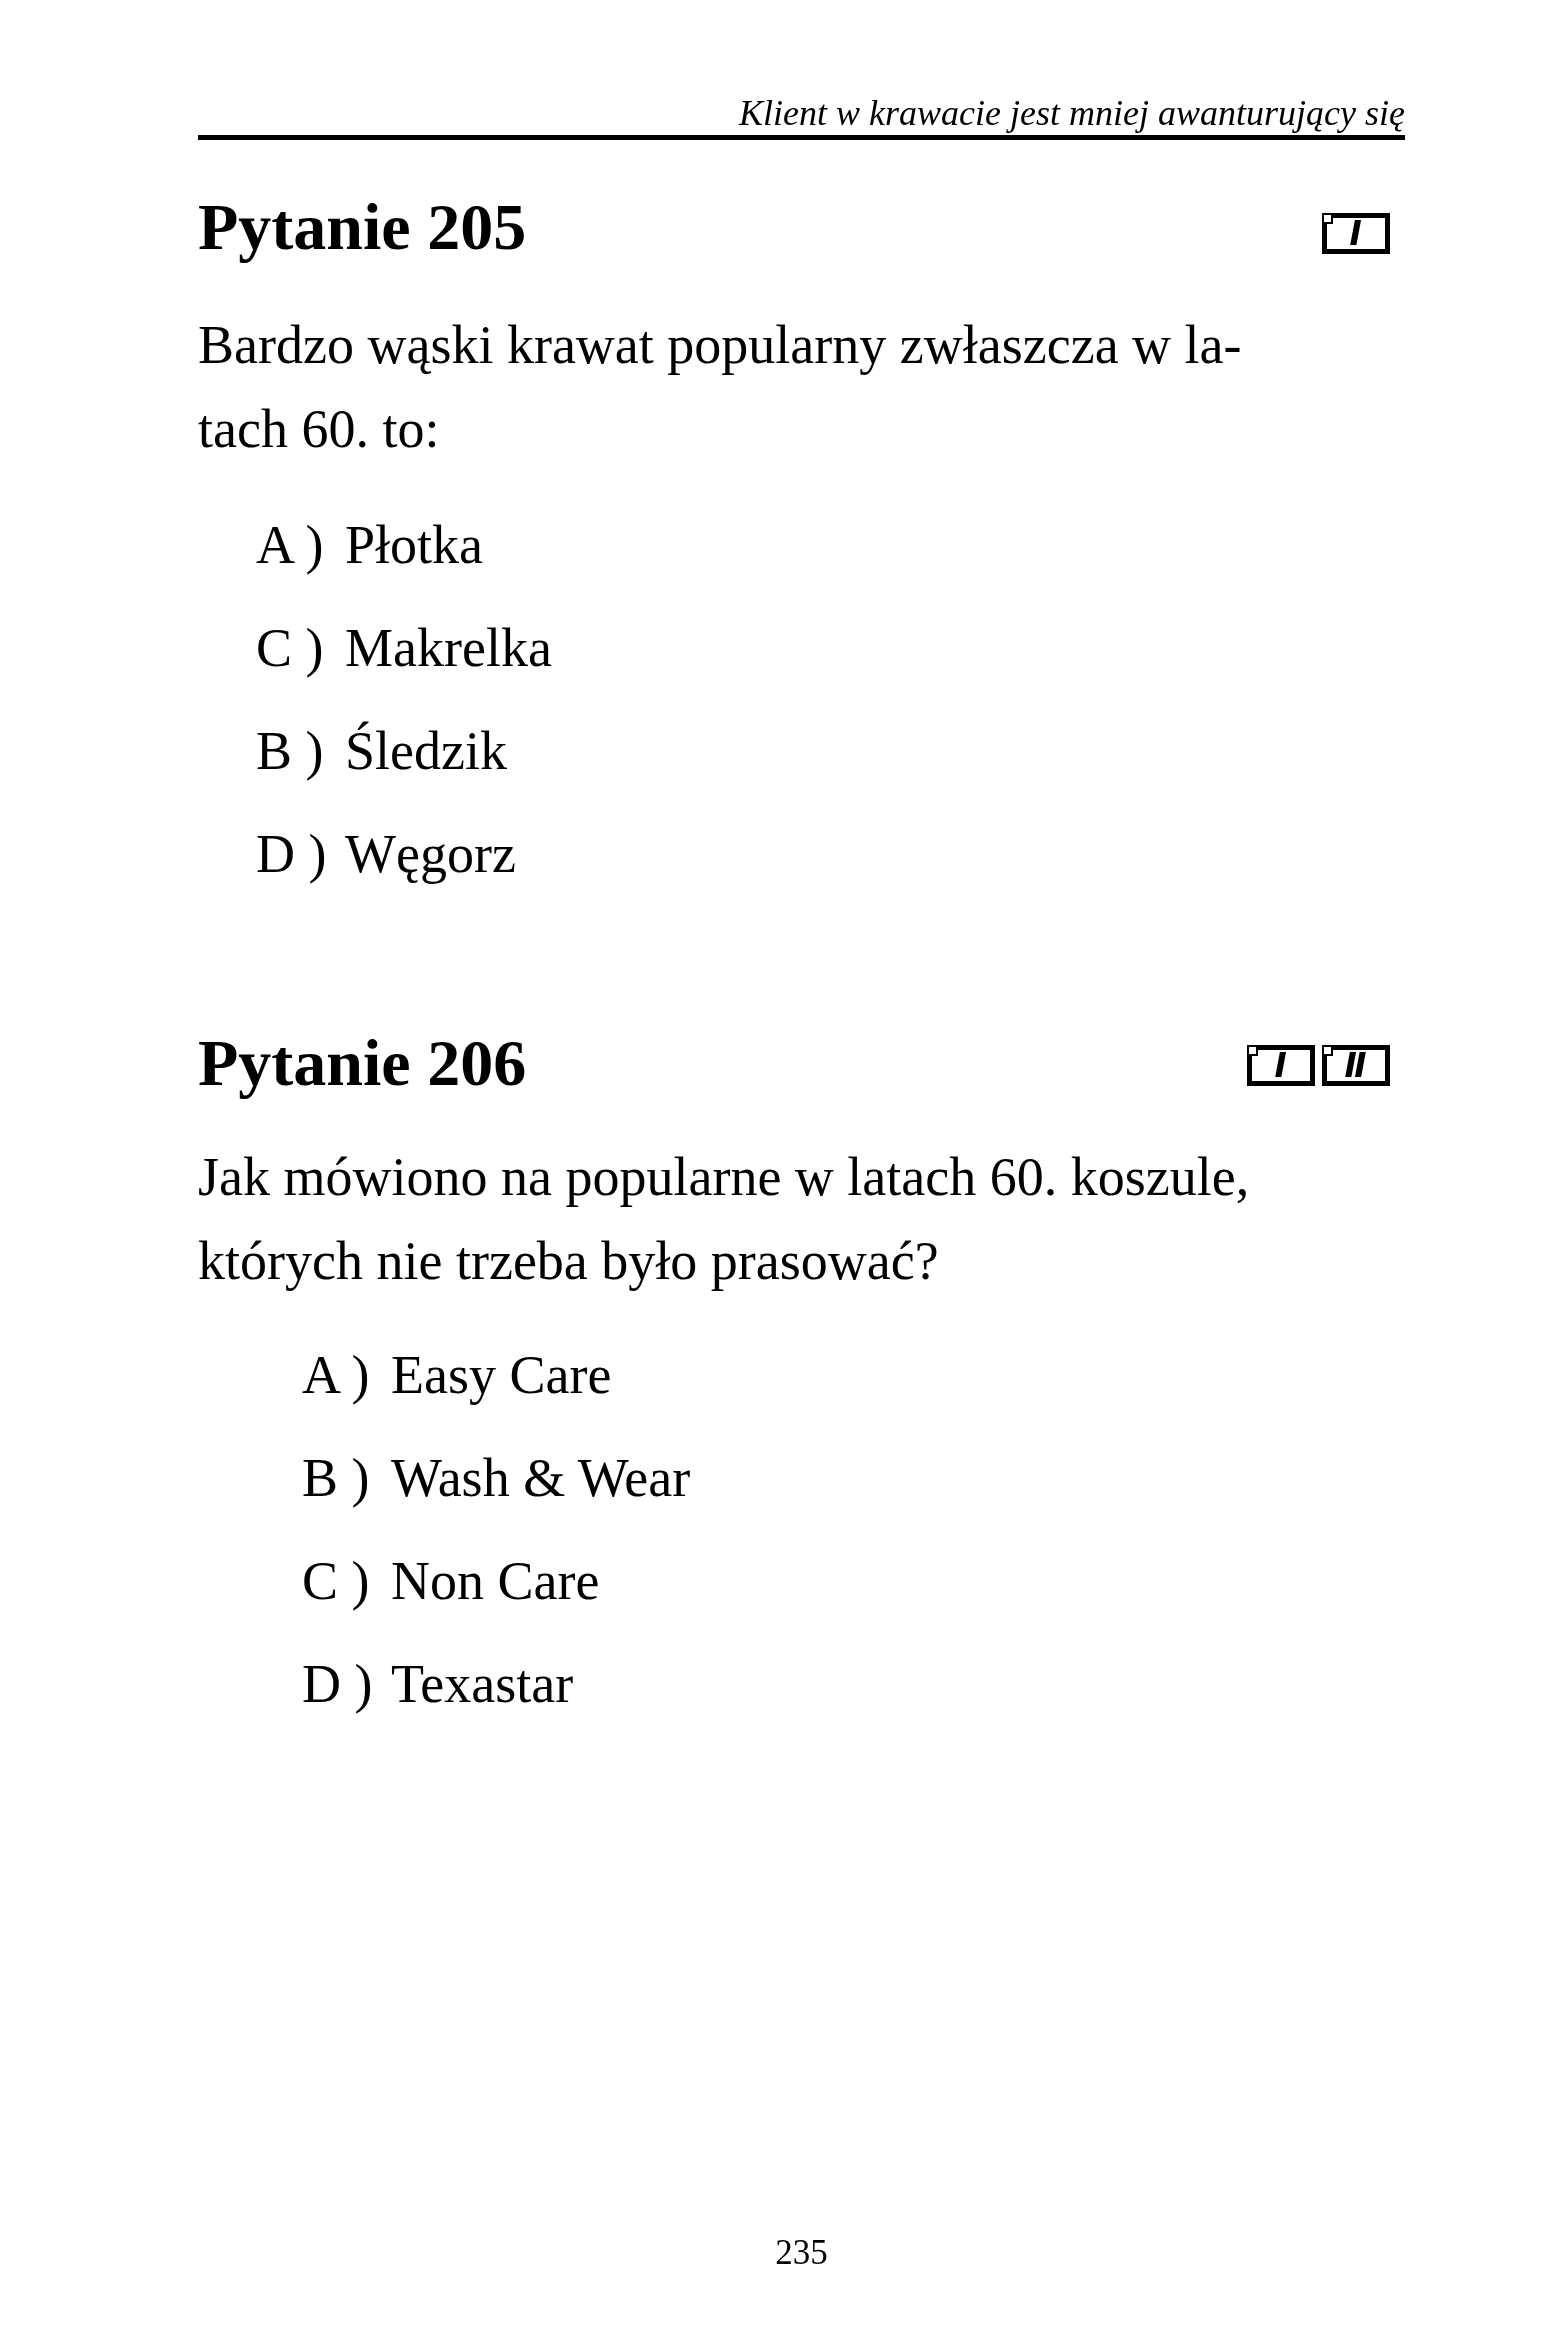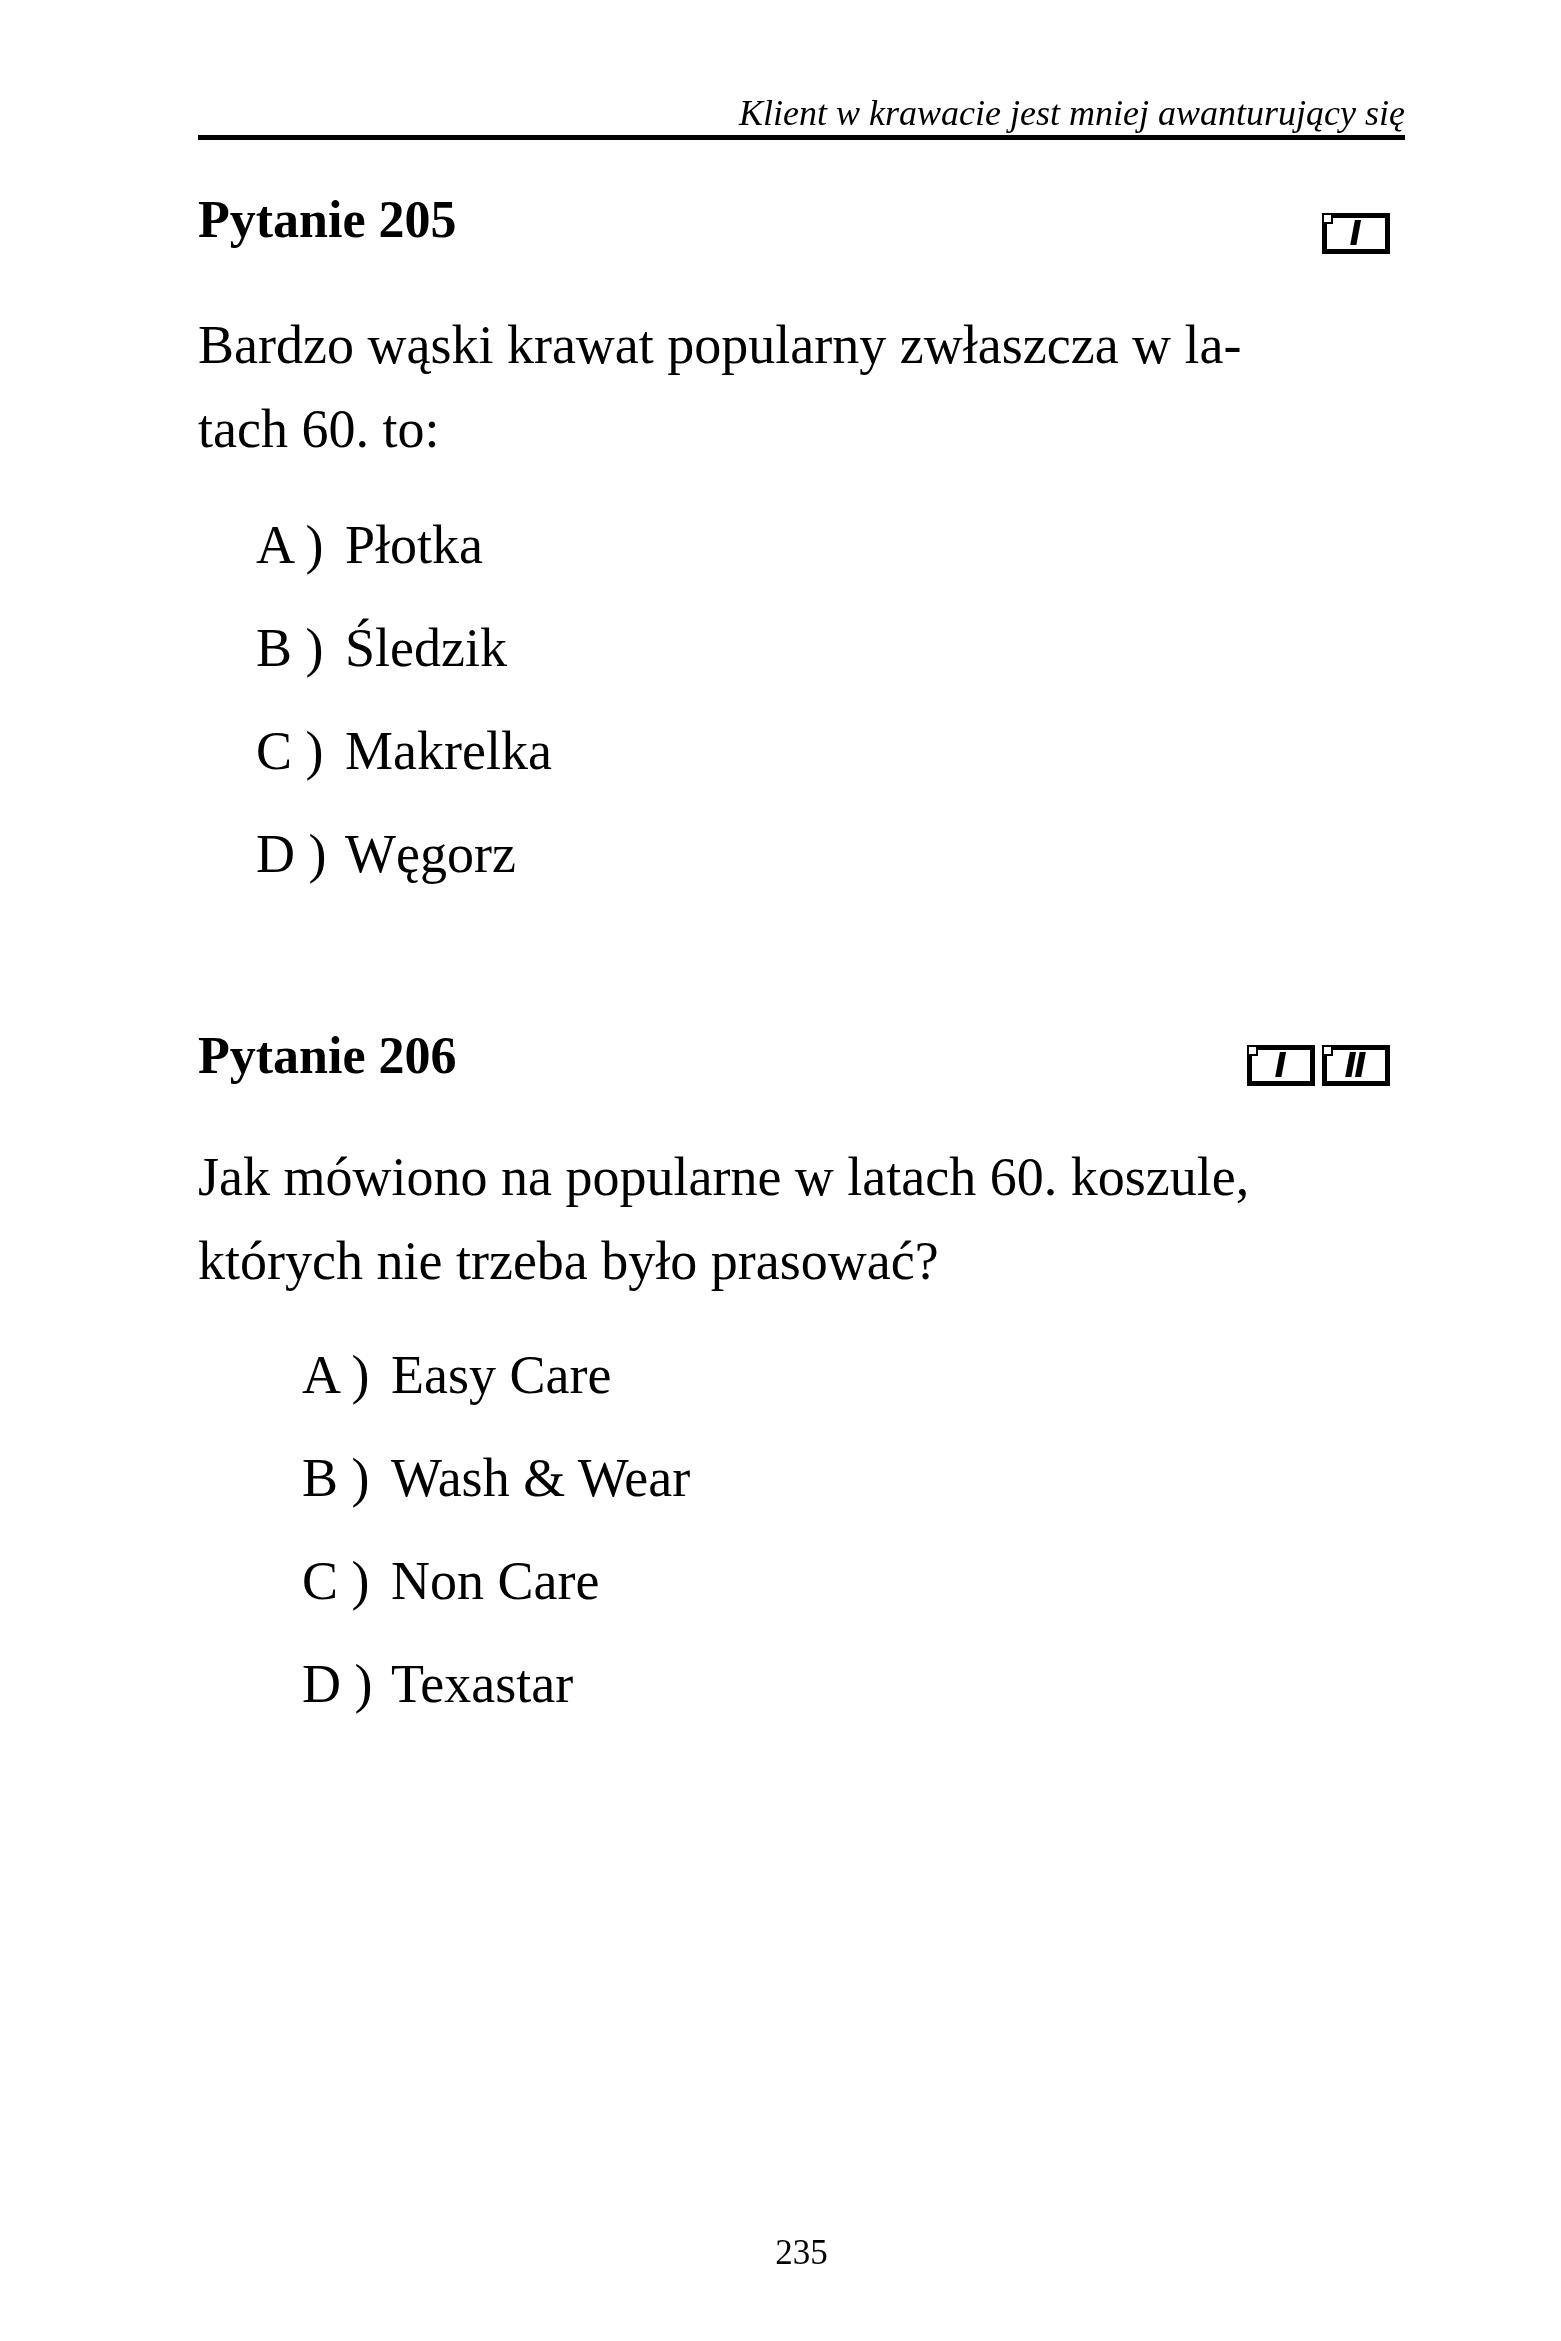--- a/index.html
+++ b/index.html
@@ -33,21 +33,21 @@
     top: 135px;
     width: 1207px;
     height: 5.2px;
     background: #000000;
   }
 
   
   .q-title {
     position: absolute;
     left: 198px;
-    font-size: 52px;
+    font-size: 66px;
     font-weight: bold;
     line-height: 1;
     white-space: nowrap;
   }
   .q-title.t205 { top: 194px; }
   .q-title.t206 { top: 1030px; }
 
   
   .icon-group {
     position: absolute;
@@ -142,22 +142,22 @@
       </div>
     </div>
 
     <div class="q-text x205">
       <div>Bardzo wąski krawat popularny zwłaszcza w la-</div>
       <div>tach 60. to:</div>
     </div>
 
     <div class="options o205">
       <div><span class="opt-marker">A )</span><span>Płotka</span></div>
+      <div><span class="opt-marker">C )</span><span>Makrelka</span></div>
       <div><span class="opt-marker">B )</span><span>Śledzik</span></div>
-      <div><span class="opt-marker">C )</span><span>Makrelka</span></div>
       <div><span class="opt-marker">D )</span><span>Węgorz</span></div>
     </div>
   </div>
 
   <div>
     <div class="q-title t206">Pytanie 206</div>
 
     <div class="icon-group g206">
       <div class="tag-icon">
         <span class="corner"></span>

